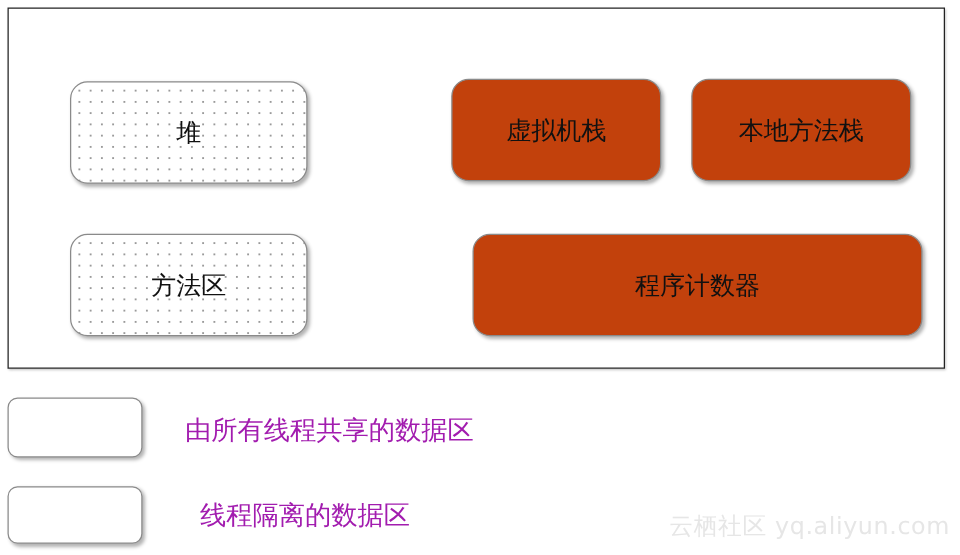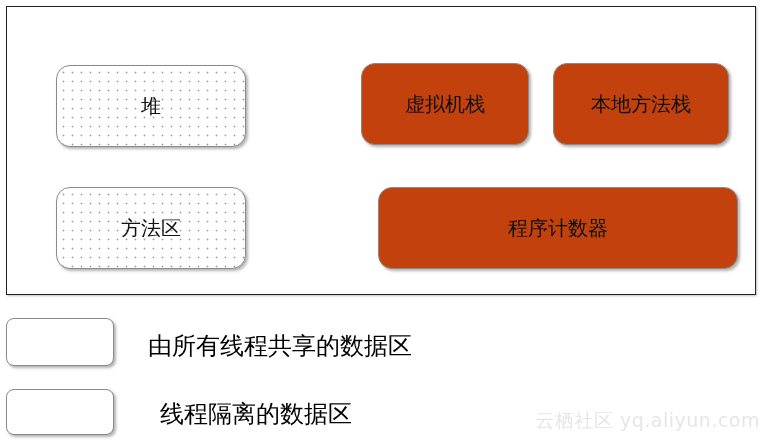--- a/index.html
+++ b/index.html
@@ -28,21 +28,21 @@
     background-image: radial-gradient(circle, #9a9a9a 0.8px, transparent 1.1px);
     background-size: 9px 9px;
     background-position: 2px 2px;
   }
   .box span { background:transparent; }
   .legend-box {
     position:absolute; box-sizing:border-box; border:1.5px solid #8a8a8a;
     border-radius:8px; box-shadow: 2px 2px 3px rgba(0,0,0,0.3); background:#fff;
   }
   .legend-text {
-    position:absolute; font-size:24px; color:#000000;
+    position:absolute; font-size:21px; color:#a21caf;
   }
   .watermark {
     position:absolute; right:8px; bottom:10px; font-size:19px; color:#e6e6e6;
     letter-spacing:0.5px;
   }
 </style>
 </head>
 <body>
 
 <div class="outer">

